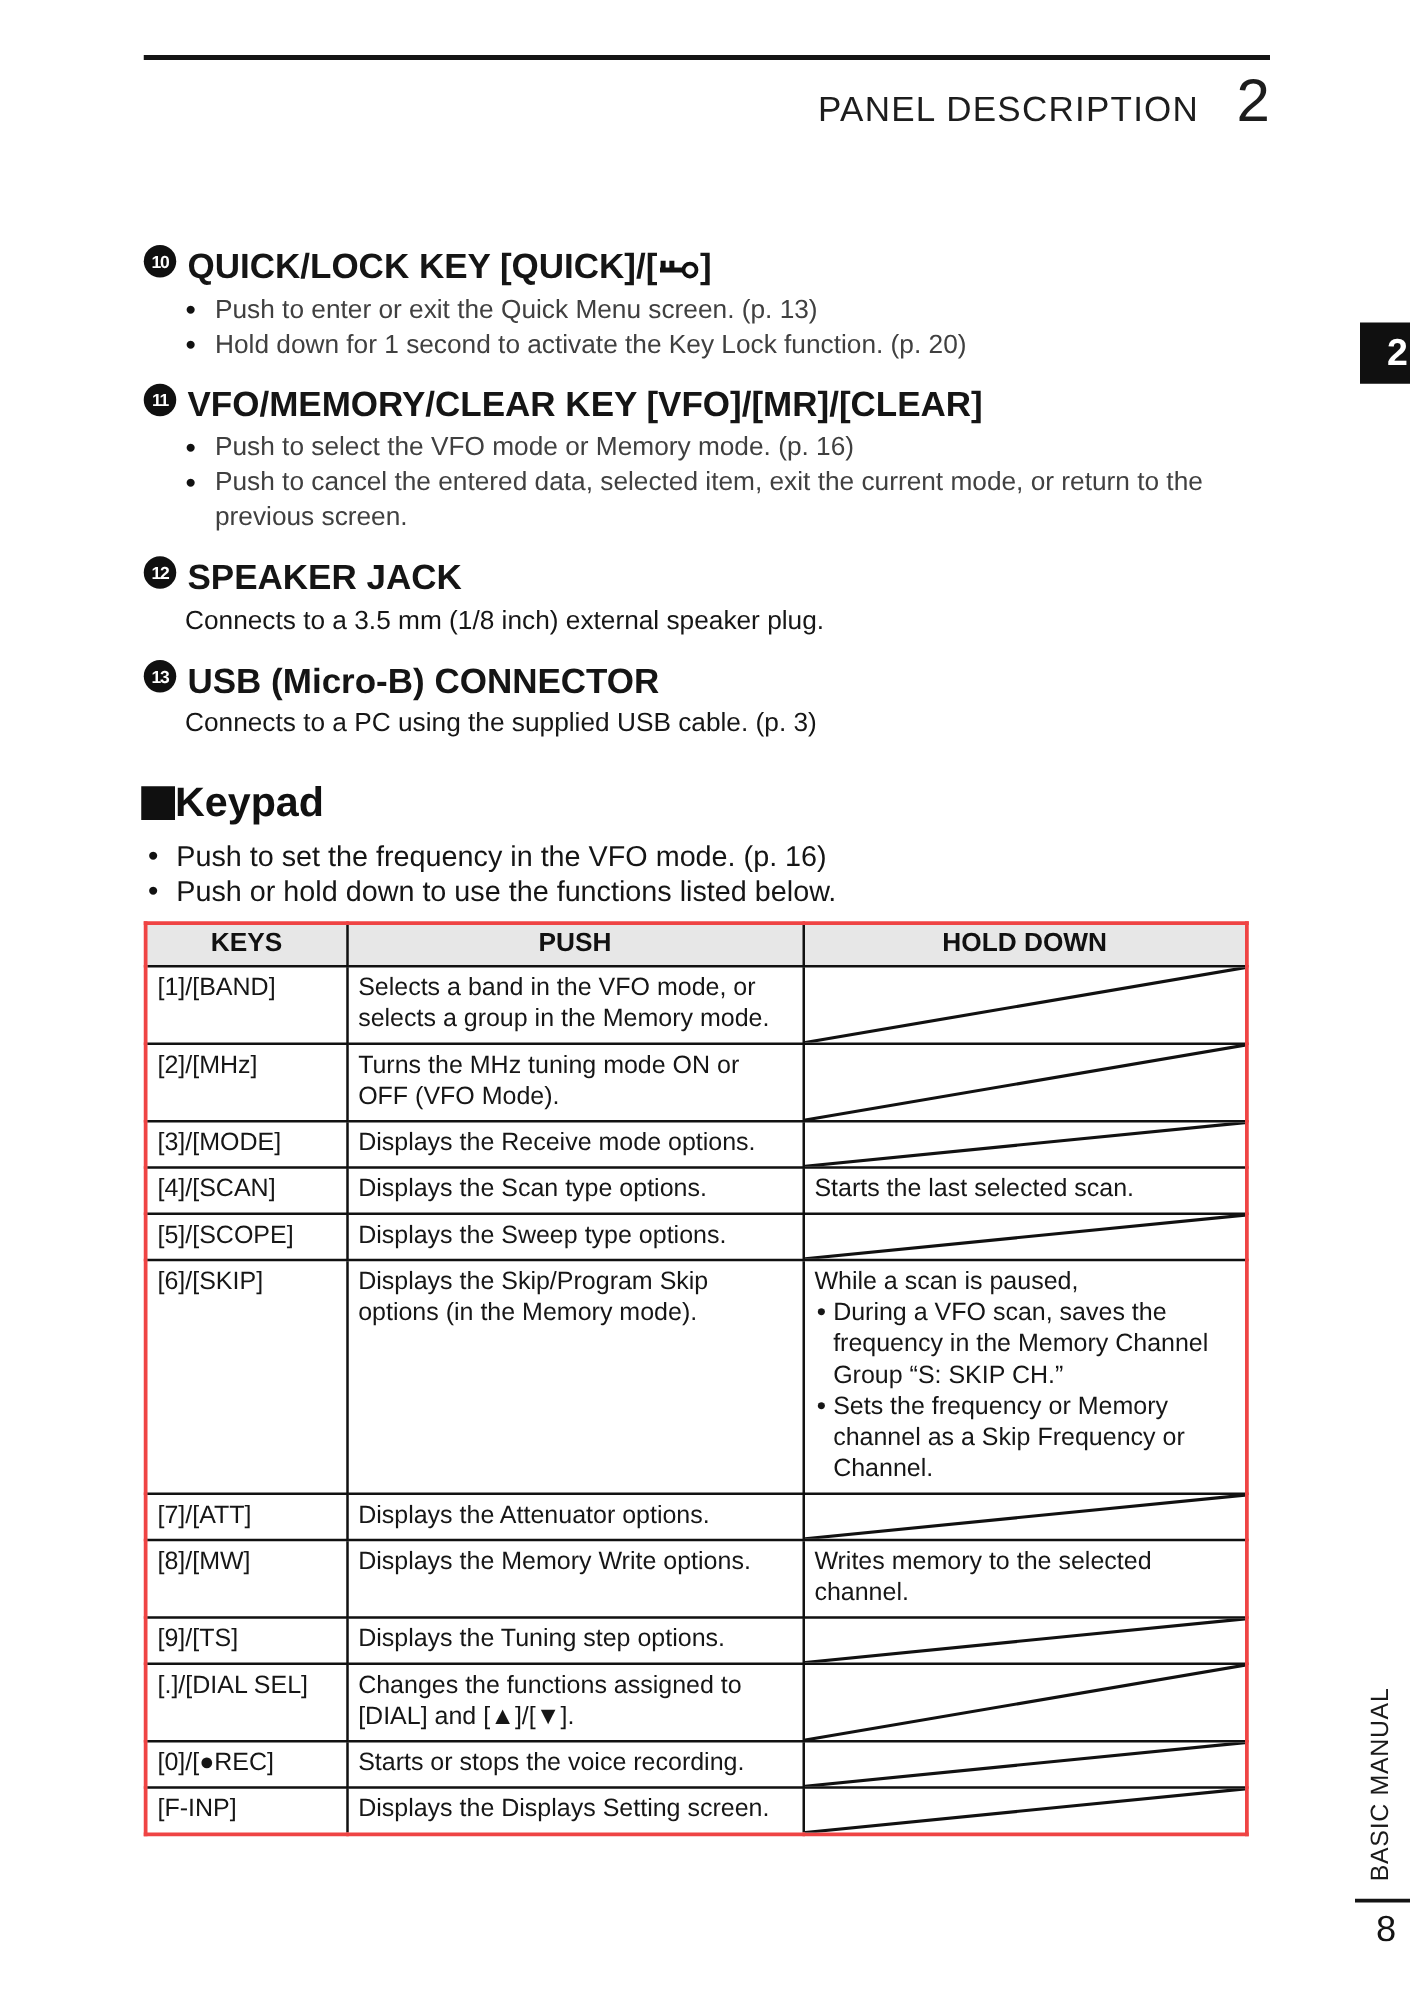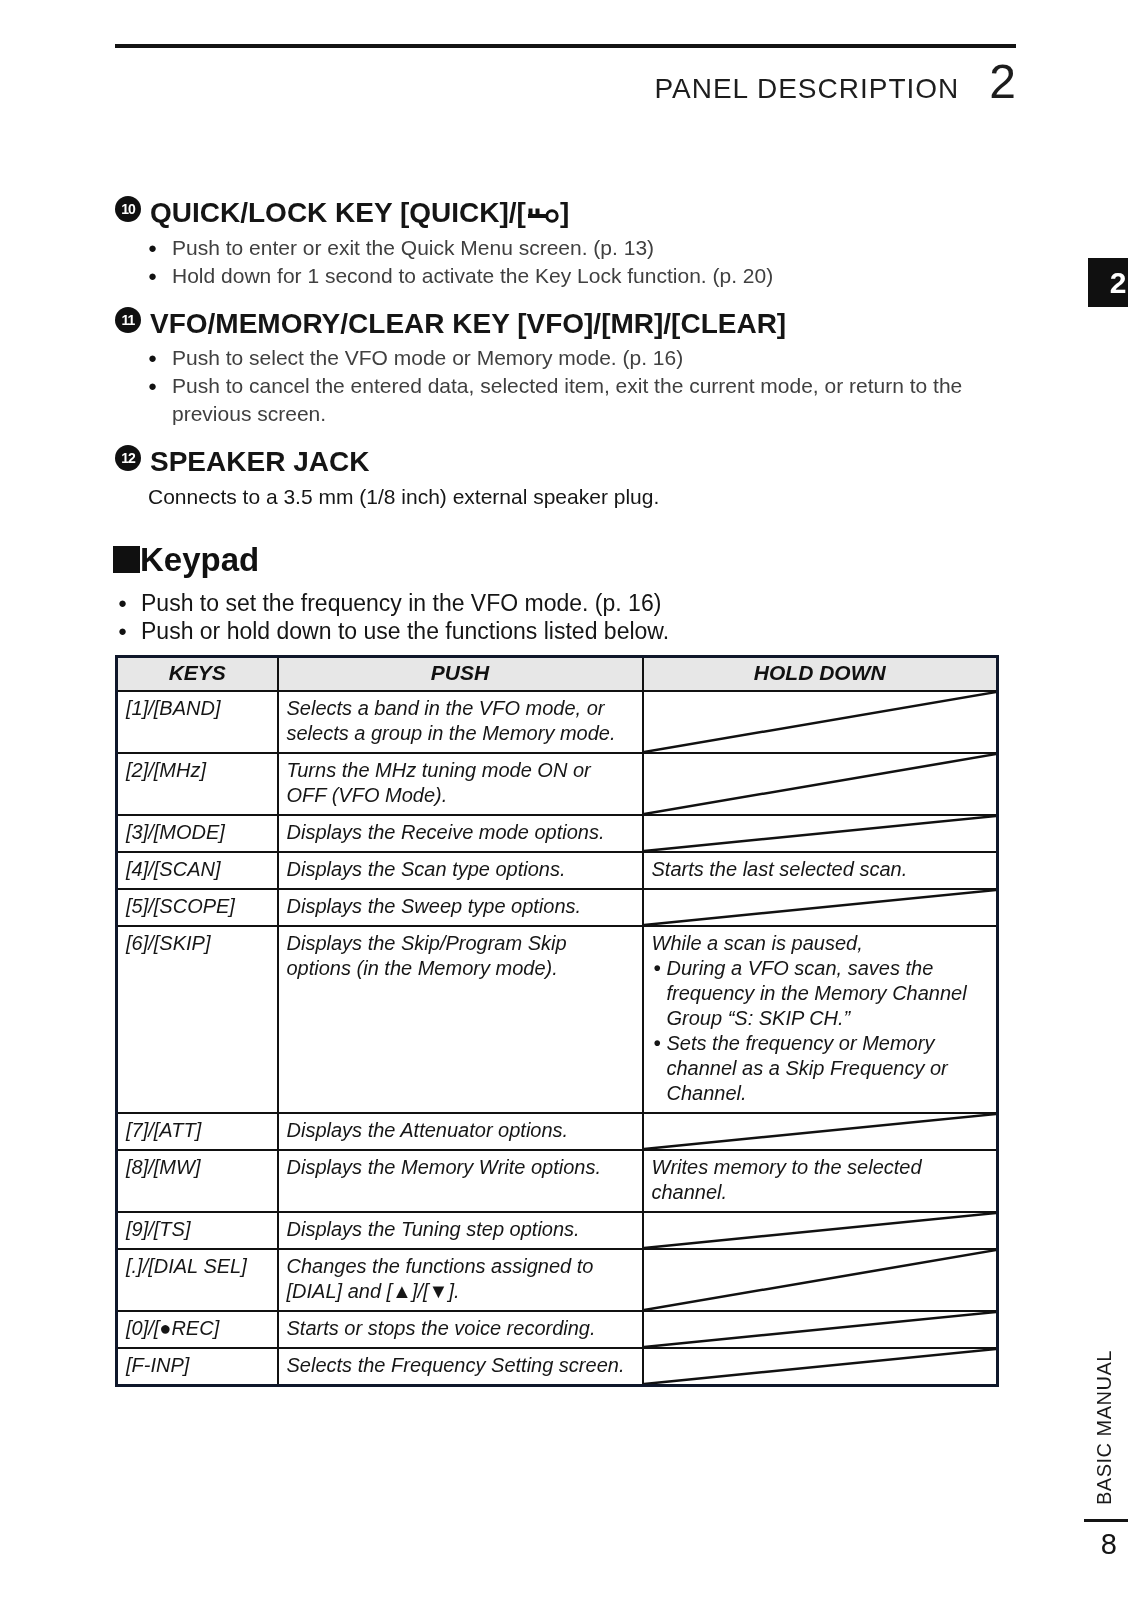--- a/index.html
+++ b/index.html
@@ -67,22 +67,21 @@
   .keypad-square{width:27px;height:27px;background:#101010;}
   .keypad-title{font-size:33px;font-weight:bold;color:#111;}
   ul.top-dots{list-style:none;margin:0 0 10px 0;padding:0 0 0 26px;}
   ul.top-dots li{position:relative;font-size:23px;line-height:28px;}
   ul.top-dots li::before{
     content:"●";position:absolute;left:-23px;top:0;font-size:15px;line-height:28px;color:#111;
   }
   
   table.keytable{
     border-collapse:collapse;width:795px;table-layout:fixed;
-    border:3px solid #0f172a;
-    font-style:italic;
+    border:3px solid #ef4444;
   }
   table.keytable th{
     background:#e7e7e7;border:2px solid #111;
     font-size:21px;font-weight:bold;padding:3px 6px 5px;text-align:center;color:#111;
   }
   table.keytable td{
     border:2px solid #111;vertical-align:top;
     font-size:20px;line-height:25px;padding:4px 8px 6px;color:#161616;
   }
   td.cell-empty{position:relative;padding:0;}
@@ -140,20 +139,27 @@
     </div>
 
     <div class="section">
       <div class="sec-head">
         <span class="circ">12</span>
         <span class="sec-title">SPEAKER JACK</span>
       </div>
       <p class="sec-body">Connects to a 3.5 mm (1/8 inch) external speaker plug.</p>
     </div>
 
+    <div class="section">
+      <div class="sec-head">
+        <span class="circ">13</span>
+        <span class="sec-title">USB (Micro-B) CONNECTOR</span>
+      </div>
+      <p class="sec-body">Connects to a PC using the supplied USB cable. (p. 3)</p>
+    </div>
 
     <div class="keypad-head">
       <span class="keypad-square"></span>
       <span class="keypad-title">Keypad</span>
     </div>
 
     <ul class="top-dots">
       <li>Push to set the frequency in the VFO mode. (p. 16)</li>
       <li>Push or hold down to use the functions listed below.</li>
     </ul>
@@ -260,21 +266,21 @@
           <td>[0]/[●REC]</td>
           <td>Starts or stops the voice recording.</td>
           <td class="cell-empty">
               <svg viewBox="0 0 10 10" preserveAspectRatio="none">
                 <line x1="0" y1="10" x2="10" y2="0" stroke="#111" stroke-width="2.5" vector-effect="non-scaling-stroke"></line>
               </svg>
             </td>
         </tr>
         <tr>
           <td>[F-INP]</td>
-          <td>Selects the Frequency Setting screen.</td>
+          <td>Displays the Displays Setting screen.</td>
           <td class="cell-empty">
               <svg viewBox="0 0 10 10" preserveAspectRatio="none">
                 <line x1="0" y1="10" x2="10" y2="0" stroke="#111" stroke-width="2.5" vector-effect="non-scaling-stroke"></line>
               </svg>
             </td>
         </tr>
       </tbody>
     </table>
 
   </div>

